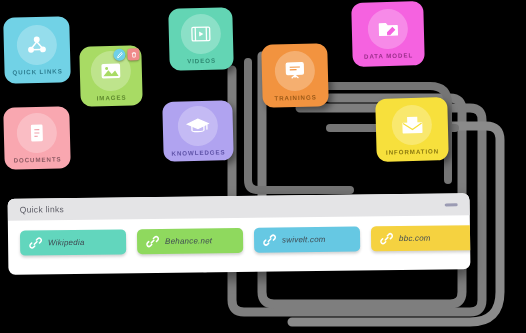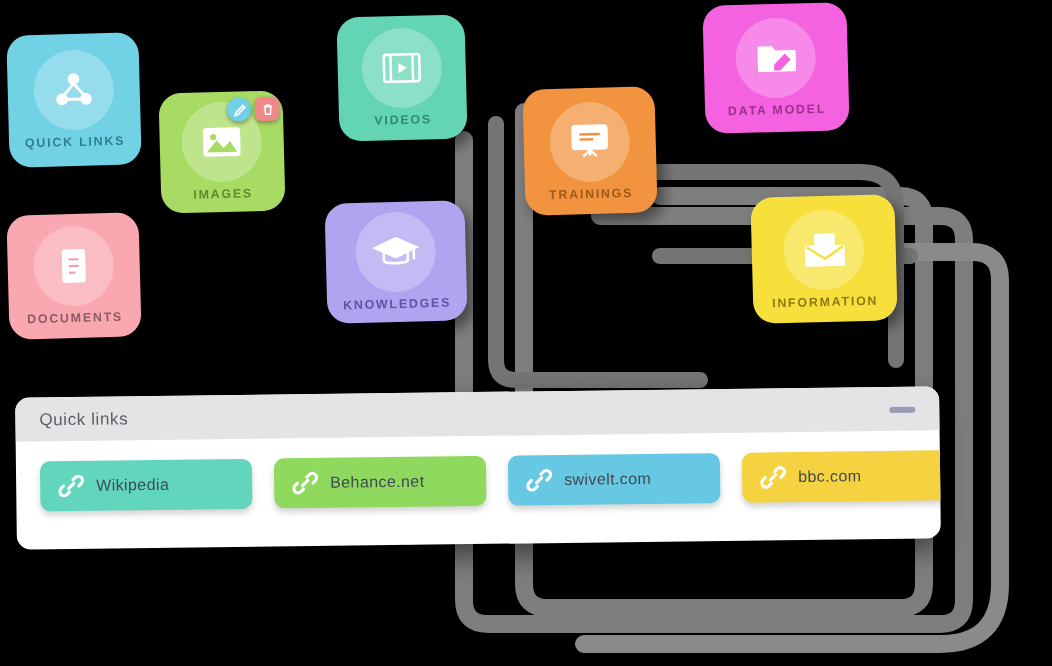--- a/index.html
+++ b/index.html
@@ -30,21 +30,21 @@
          background:#fff;border-radius:7px;overflow:hidden;
          box-shadow:0 6px 14px rgba(0,0,0,.5);
          transform:rotate(-.7deg);}
   #panel-head{height:22px;background:#e4e4e6;display:flex;align-items:center;
         justify-content:space-between;padding:0 12px;}
   #panel-title{font-size:8.5px;color:#5d5d66;letter-spacing:.3px;}
   #minimize{width:13px;height:3px;border-radius:2px;background:#9b9bb3;}
   #chips{display:flex;gap:11px;padding:10px 12px 0 12px;}
   .chip{height:25px;border-radius:5px;display:flex;align-items:center;gap:6px;
         padding:0 9px;min-width:88px;box-shadow:0 2px 3px rgba(0,0,0,.18);}
-  .chip .ctext{font-size:8px;color:#3f4a52;letter-spacing:.2px;white-space:nowrap;}
+  .chip .ctext{font-size:8px;color:#3f4a52;letter-spacing:.2px;white-space:nowrap;font-style:italic;}
   .chip svg{display:block;flex:none;}
 </style>
 </head>
 <body>
 
 <div id="stage">
 
   <svg class="pipes" width="526" height="333" viewBox="0 0 526 333">
     <g fill="none" stroke="#7e7e7e" stroke-width="9" stroke-linecap="round">
       <path d="M232 70 L232 300 Q232 312 244 312 L470 312 Q482 312 482 300 L482 120 Q482 108 470 108 L300 108"></path>

